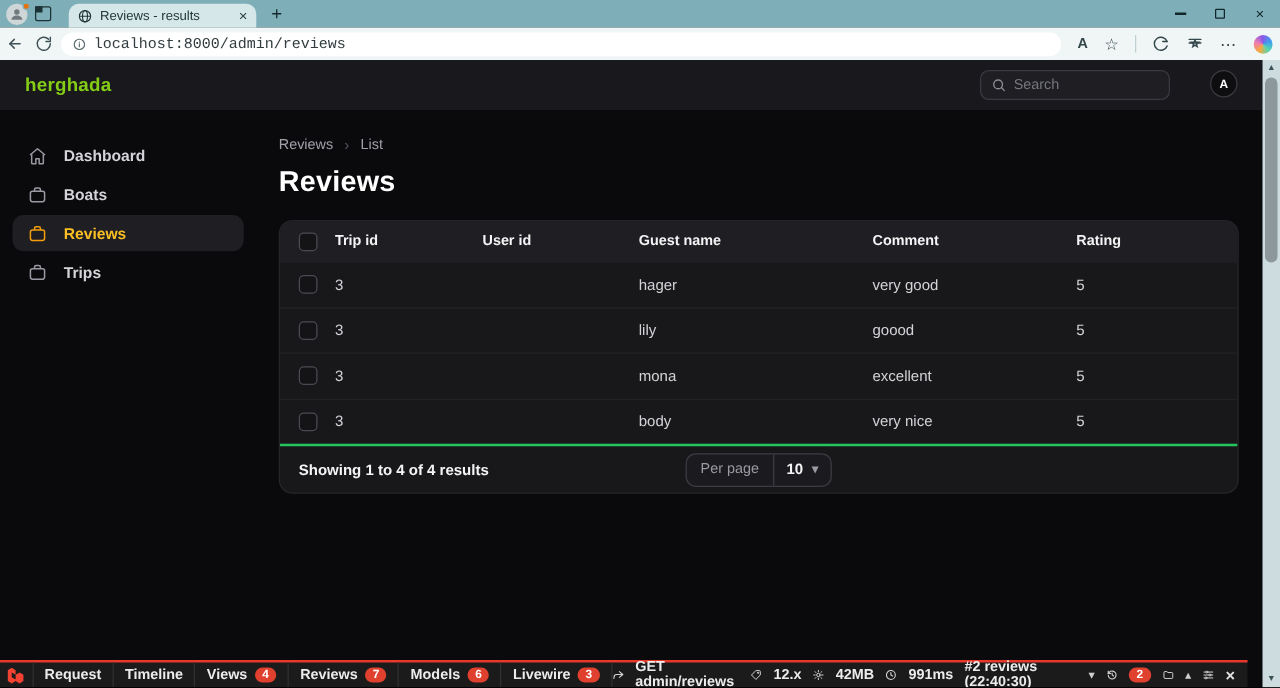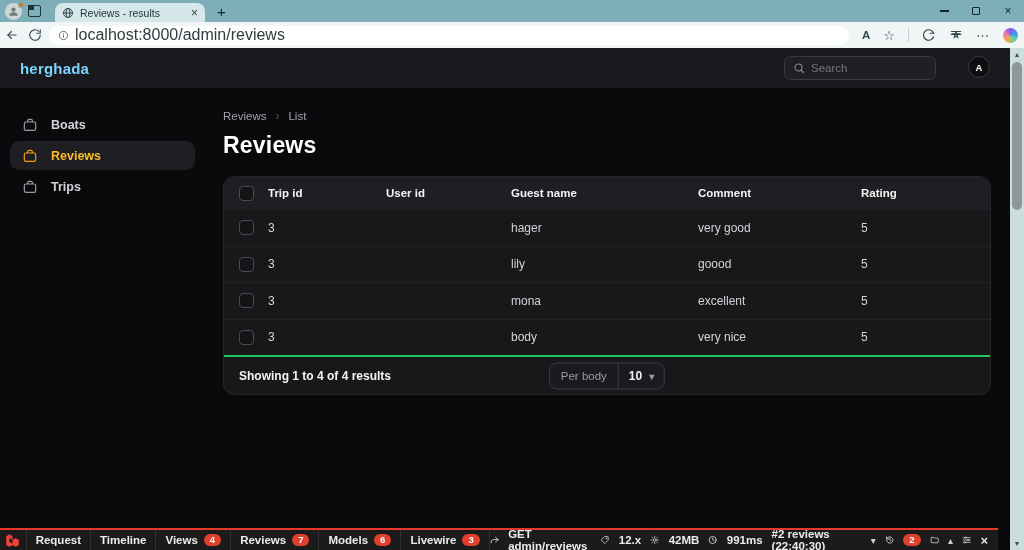--- a/index.html
+++ b/index.html
@@ -20,34 +20,34 @@
   .wincontrols { margin-left:auto; display:flex; height:100%; }
   .winbtn { width:32px; display:flex; align-items:center; justify-content:center; color:#10262a; font-size:12px; }
   .glyph-min { width:9px; height:1.5px; background:#10262a; display:block; }
   .glyph-restore { width:8px; height:8px; border:1.3px solid #10262a; border-radius:1px; display:block; }
 
   .toolbar { position:absolute; top:22px; left:0; right:0; height:26px; background:#f0f6f6; display:flex; align-items:center; box-shadow:0 1px 0 rgba(20,40,44,.25); z-index:3; }
   .navbtn { width:23px; display:flex; justify-content:center; color:#3e5156; }
   .navbtn svg { width:14px; height:14px; }
   .address { margin-left:3px; width:800px; height:19px; background:#ffffff; border-radius:10px; display:flex; align-items:center; gap:6px; padding:0 9px; }
   .address svg { width:11px; height:11px; flex:none; }
-  .url-text { font-size:16px; color:#323c3f; }
+  .url-text { font-size:12px; color:#323c3f;font-family:Liberation Mono, monospace; }
   .tb-icons { display:flex; align-items:center; gap:13px; margin-left:13px; color:#33464a; }
   .tb-icons svg { width:14px; height:14px; }
   .read-aloud { font-size:11.5px; font-weight:600; color:#33464a; }
   .tb-star { font-size:13px; line-height:1; }
   .tb-divider { width:1px; height:14px; background:#bfd0d3; }
   .ellipsis { font-size:13px; letter-spacing:1px; }
   .copilot { width:15px; height:15px; border-radius:50%; background:conic-gradient(from 210deg,#f6a93c,#ef7fae,#8a57e8,#3f9df0,#56d6ae,#f6a93c); }
 
   
   .viewport { position:absolute; top:48px; left:0; width:1010px; height:502px; background:#0a0a0d; overflow:hidden; }
 
   .app-header { position:absolute; top:0; left:0; right:0; height:40px; background:#19191d; display:flex; align-items:center; padding:0 20px; z-index:2; }
-  .brand { font-size:15px; font-weight:700; color:#7dd3fc; letter-spacing:.2px; }
+  .brand { font-size:15px; font-weight:700; color:#84cc16; letter-spacing:.2px; }
   .header-right { margin-left:auto; display:flex; gap:32px; }
   .search-box { width:152px; height:24px; border:1px solid #3a3a41; background:#1e1e23; border-radius:7px; display:flex; align-items:center; gap:6px; padding:0 8px; }
   .search-box svg { width:12px; height:12px; color:#8b8b94; flex:none; }
   .search-input { flex:1; min-width:0; background:transparent; border:none; outline:none; font-size:11.5px; color:#e4e4e7; font-family:inherit; }
   .search-input::placeholder { color:#76767f; }
   .avatar { width:22px; height:22px; border-radius:50%; background:#0e0e11; border:1px solid #3a3a41; color:#fff; font-size:9.5px; font-weight:700; display:flex; align-items:center; justify-content:center; }
 
   .sidebar { position:absolute; top:40px; left:0; width:205px; bottom:0; padding-top:20px; }
   .nav-item { height:29px; margin:2px 10px; display:flex; align-items:center; gap:13px; padding:0 12px; border-radius:9px; color:#d4d4d8; font-size:12.5px; font-weight:600; }
   .nav-item svg { width:16px; height:16px; color:#9a9aa3; flex:none; }
@@ -178,20 +178,27 @@
             </svg>
           <input class="search-input" placeholder="Search" style="">
         </div>
         <div class="avatar">A</div>
       </div>
     </div>
 
     <aside class="sidebar">
       <div class="nav-item">
         <svg viewBox="0 0 24 24" fill="none" stroke="currentColor" stroke-width="1.8" stroke-linejoin="round">
+            <path d="M3 10.5L12 3l9 7.5"></path>
+            <path d="M5 9.5V20a1 1 0 0 0 1 1h4v-6h4v6h4a1 1 0 0 0 1-1V9.5"></path>
+          </svg>
+        <span>Dashboard</span>
+      </div>
+      <div class="nav-item">
+        <svg viewBox="0 0 24 24" fill="none" stroke="currentColor" stroke-width="1.8" stroke-linejoin="round">
             <rect x="3.5" y="7.5" width="17" height="12.5" rx="2.5"></rect>
             <path d="M8.5 7.5v-2a2 2 0 0 1 2-2h3a2 2 0 0 1 2 2v2"></path>
           </svg>
         <span>Boats</span>
       </div>
       <div class="nav-item active">
         <svg viewBox="0 0 24 24" fill="none" stroke="currentColor" stroke-width="1.8" stroke-linejoin="round">
             <rect x="3.5" y="7.5" width="17" height="12.5" rx="2.5"></rect>
             <path d="M8.5 7.5v-2a2 2 0 0 1 2-2h3a2 2 0 0 1 2 2v2"></path>
           </svg>
@@ -253,21 +260,21 @@
           <span class="td">3</span>
           <span class="td"></span>
           <span class="td">body</span>
           <span class="td">very nice</span>
           <span class="td">5</span>
         </div>
 
         <div class="tfoot">
           <span class="summary">Showing 1 to 4 of 4 results</span>
           <div class="perpage">
-            <span class="pp-label">Per body</span>
+            <span class="pp-label">Per page</span>
             <span class="pp-value">
               <span>10</span>
               <span class="pp-chevron">▾</span>
             </span>
           </div>
         </div>
       </div>
     </main>
 
     <div class="debugbar">

